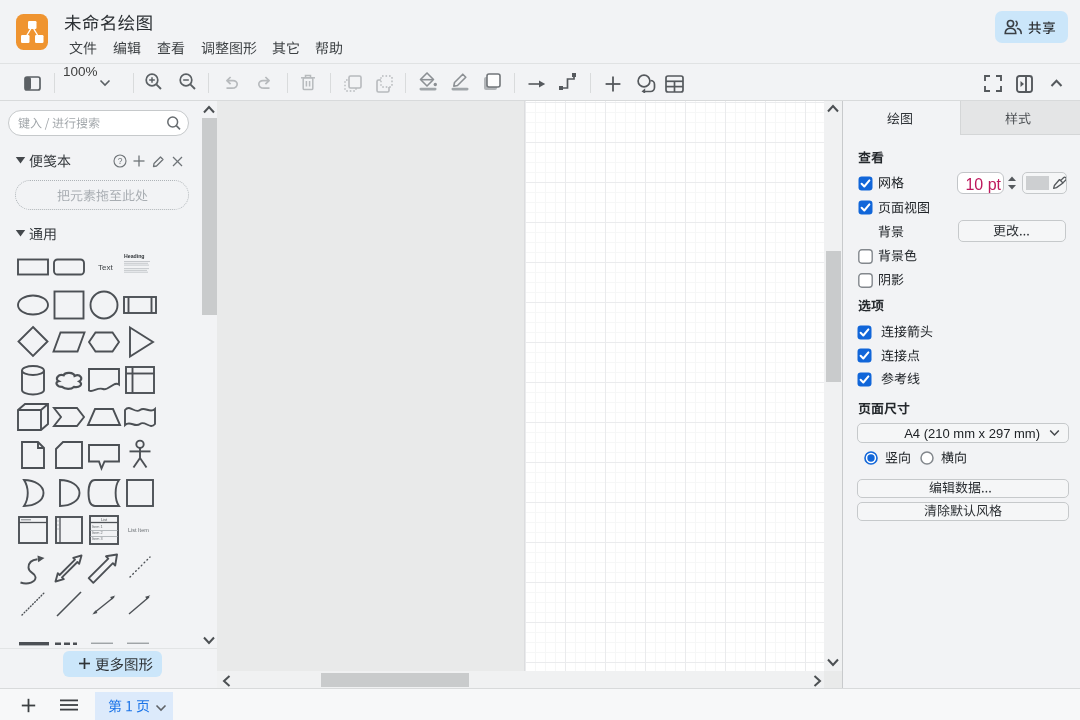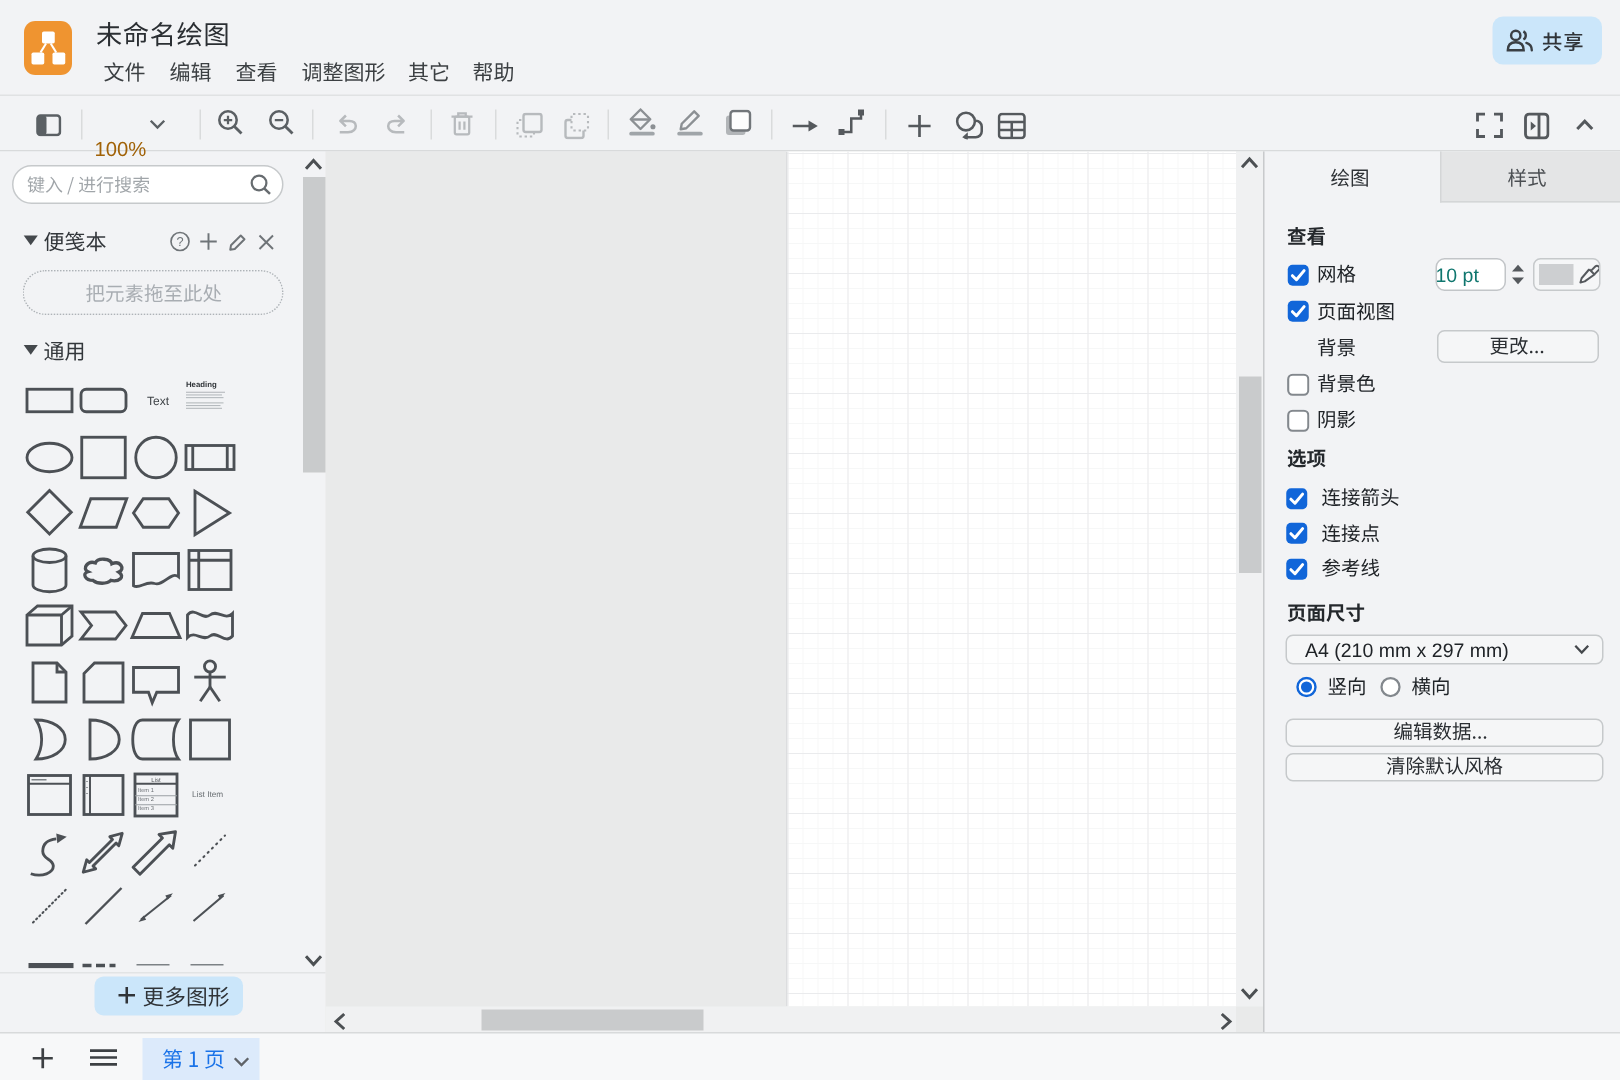--- a/index.html
+++ b/index.html
@@ -76,21 +76,21 @@
 <div class="abs" style="left:208px;top:73px;width:1px;height:20px;background:#d9dbdc"></div>
 <div class="abs" style="left:287px;top:73px;width:1px;height:20px;background:#d9dbdc"></div>
 <div class="abs" style="left:330px;top:73px;width:1px;height:20px;background:#d9dbdc"></div>
 <div class="abs" style="left:405px;top:73px;width:1px;height:20px;background:#d9dbdc"></div>
 <div class="abs" style="left:514px;top:73px;width:1px;height:20px;background:#d9dbdc"></div>
 <div class="abs" style="left:590px;top:73px;width:1px;height:20px;background:#d9dbdc"></div>
 <svg class="abs" style="left:24px;top:75.5px;" width="17" height="15" viewBox="0 0 17 15">
     <rect x="1" y="1" width="15" height="13" rx="2" fill="none" stroke="#5b6064" stroke-width="1.7"></rect>
     <rect x="1" y="1" width="6" height="13" rx="2" fill="#5b6064"></rect>
   </svg>
-<div class="abs" style="left:63px;top:92px;font-size:13.5px;color:#a16207">100%</div>
+<div class="abs" style="left:63px;top:64px;font-size:13.5px;color:#404040">100%</div>
 <svg class="abs" style="left:99px;top:79px;" width="12" height="8" viewBox="0 0 12 8">
     <polyline points="1.5,1.5 6,6 10.5,1.5" fill="none" stroke="#5b6064" stroke-width="1.6"></polyline>
   </svg>
 <svg class="abs" style="left:145.0px;top:73px;" width="17" height="17" viewBox="0 0 17 17">
     <circle cx="7" cy="7" r="5.8" fill="none" stroke="#5b6064" stroke-width="1.7"></circle>
     <line x1="11.3" y1="11.3" x2="16" y2="16" stroke="#5b6064" stroke-width="1.9"></line>
     <line x1="4.2" y1="7" x2="9.8" y2="7" stroke="#5b6064" stroke-width="1.5"></line>
     <line x1="7" y1="4.2" x2="7" y2="9.8" stroke="#5b6064" stroke-width="1.5"></line>
   </svg>
 <svg class="abs" style="left:179.0px;top:73px;" width="17" height="17" viewBox="0 0 17 17">
@@ -500,21 +500,21 @@
     <path transform="translate(26.0,11.4) scale(0.0130,0.0130)" d="M474 -492V-319H243V-492ZM547 -492H786V-319H547ZM598 -685C569 -643 531 -597 494 -563H229C268 -601 304 -642 337 -685ZM354 -843C284 -708 162 -587 39 -511C53 -495 74 -457 81 -441C111 -461 141 -484 170 -509V-81C170 36 219 63 378 63C414 63 725 63 765 63C914 63 945 18 963 -138C941 -142 910 -154 890 -166C879 -34 863 -6 764 -6C696 -6 426 -6 373 -6C263 -6 243 -20 243 -80V-247H786V-202H861V-563H585C632 -611 678 -669 712 -722L663 -757L648 -752H383C397 -774 410 -796 422 -818Z"></path>
   </svg>
 <svg class="abs" style="left:857.5px;top:272.5px;" width="15" height="15" viewBox="0 0 15 15">
     <rect x="0.8" y="0.8" width="13.4" height="13.4" rx="3" fill="#fff" stroke="#83888d" stroke-width="1.4"></rect>
   </svg>
 <svg style="position:absolute;left:877.5px;top:273.3px" width="27" height="15" viewBox="0 0 27 15" fill="#202428">
     <path transform="translate(0.0,11.4) scale(0.0130,0.0130)" d="M843 -489V-315H554C556 -343 556 -371 556 -397V-489ZM843 -557H556V-724H843ZM484 -792V-397C484 -253 472 -76 346 47C364 55 395 74 407 87C499 -3 535 -127 549 -247H843V-20C843 -4 838 0 823 1C808 1 760 1 708 0C719 19 729 53 732 73C805 73 849 71 878 59C905 47 915 24 915 -19V-792ZM84 -799V78H156V-731H317C295 -664 266 -576 237 -504C309 -425 327 -357 327 -302C327 -272 322 -245 306 -234C298 -228 287 -225 275 -225C259 -224 239 -224 216 -226C228 -206 235 -175 236 -157C259 -155 284 -155 304 -158C325 -160 343 -166 358 -177C387 -197 398 -240 398 -295C398 -357 381 -429 308 -513C342 -591 379 -689 409 -771L357 -802L345 -799Z"></path>
     <path transform="translate(13.0,11.4) scale(0.0130,0.0130)" d="M840 -820C783 -740 680 -655 592 -606C611 -592 634 -570 646 -554C740 -611 843 -700 911 -791ZM873 -550C810 -463 693 -375 593 -324C612 -310 633 -287 645 -271C751 -330 868 -423 942 -521ZM893 -260C825 -147 695 -42 563 17C581 31 602 56 615 74C753 6 885 -106 962 -234ZM186 -303H474V-219H186ZM417 -120C452 -73 490 -10 508 31L564 1C546 -38 506 -99 471 -145ZM179 -644H485V-583H179ZM179 -754H485V-693H179ZM108 -805V-532H558V-805ZM154 -143C131 -90 95 -38 56 0C71 10 97 30 109 41C149 0 192 -65 218 -124ZM270 -514C278 -500 286 -484 293 -468H59V-407H593V-468H373C364 -489 352 -512 340 -530ZM116 -357V-165H292V0C292 9 290 12 278 12C267 13 233 13 192 12C202 30 212 55 215 75C271 75 309 74 334 64C359 53 366 36 366 1V-165H547V-357Z"></path>
   </svg>
 <div class="abs" style="left:957px;top:172px;width:47px;height:22px;background:#fff;border:1px solid #c2c5c8;border-radius:6px"></div>
-<div class="abs" style="left:957px;top:176px;width:44px;font-size:13px;color:#0f766e;text-align:left">10 pt</div>
+<div class="abs" style="left:957px;top:176px;width:44px;font-size:16px;color:#be185d;text-align:right">10 pt</div>
 <svg class="abs" style="left:1007px;top:176px;" width="10" height="14" viewBox="0 0 10 14">
     <path d="M5,0.5 L9,5 L1,5 Z" fill="#55595d"></path>
     <path d="M5,13.5 L1,9 L9,9 Z" fill="#55595d"></path>
   </svg>
 <div class="abs" style="left:1022px;top:172px;width:45px;height:22px;background:#f5f6f7;border:1px solid #c6c9cb;border-radius:5px"></div>
 <div class="abs" style="left:1026px;top:176px;width:23px;height:14px;background:#cdcfd1"></div>
 <svg class="abs" style="left:1052px;top:175px;" width="14" height="15" viewBox="0 0 14 15">
     <path d="M8.6,5.6 L11.5,2.7 a1.6,1.6 0 0 1 2.3,2.3 L10.9,7.9 M7.5,4.5 L11,8 L4.5,12.6 L1.6,13.4 L2.4,10.5 L7.5,4.5" fill="none" stroke="#55595d" stroke-width="1.3" stroke-linejoin="round"></path>
   </svg>
 <div class="abs" style="left:958px;top:220px;width:108px;height:22px;background:#f5f6f7;border:1px solid #c6c9cb;border-radius:5px"></div>
@@ -557,21 +557,21 @@
     <path transform="translate(13.0,11.4) scale(0.0130,0.0130)" d="M836 -794C764 -703 675 -619 575 -544H490V-658H708V-722H490V-840H416V-722H159V-658H416V-544H70V-478H482C345 -388 194 -313 40 -259C52 -242 68 -209 75 -192C165 -227 254 -268 341 -315C318 -260 290 -199 266 -155H712C697 -63 681 -18 659 -3C648 5 635 6 610 6C583 6 502 5 428 -2C442 18 452 47 453 68C527 73 597 73 631 72C672 70 695 66 718 46C750 18 772 -46 792 -183C795 -194 797 -217 797 -217H375L419 -317H845V-378H449C500 -409 550 -443 597 -478H939V-544H681C760 -610 832 -682 894 -759Z"></path>
     <path transform="translate(26.0,11.4) scale(0.0130,0.0130)" d="M54 -54 70 18C162 -10 282 -46 398 -80L387 -144C264 -109 137 -74 54 -54ZM704 -780C754 -756 817 -717 849 -689L893 -736C861 -763 797 -800 748 -822ZM72 -423C86 -430 110 -436 232 -452C188 -387 149 -337 130 -317C99 -280 76 -255 54 -251C63 -232 74 -197 78 -182C99 -194 133 -204 384 -255C382 -270 382 -298 384 -318L185 -282C261 -372 337 -482 401 -592L338 -630C319 -593 297 -555 275 -519L148 -506C208 -591 266 -699 309 -804L239 -837C199 -717 126 -589 104 -556C82 -522 65 -499 47 -494C56 -474 68 -438 72 -423ZM887 -349C847 -286 793 -228 728 -178C712 -231 698 -295 688 -367L943 -415L931 -481L679 -434C674 -476 669 -520 666 -566L915 -604L903 -670L662 -634C659 -701 658 -770 658 -842H584C585 -767 587 -694 591 -623L433 -600L445 -532L595 -555C598 -509 603 -464 608 -421L413 -385L425 -317L617 -353C629 -270 645 -195 666 -133C581 -76 483 -31 381 0C399 17 418 44 428 62C522 29 611 -14 691 -66C732 24 786 77 857 77C926 77 949 44 963 -68C946 -75 922 -91 907 -108C902 -19 892 4 865 4C821 4 784 -37 753 -110C832 -170 900 -241 950 -319Z"></path>
   </svg>
 <svg style="position:absolute;left:857.5px;top:401.7px" width="53" height="15" viewBox="0 0 53 15" fill="#24282c">
     <path transform="translate(0.0,11.4) scale(0.0130,0.0130)" d="M441 -449V-270C441 -173 385 -70 40 -6C67 18 101 65 114 91C487 13 565 -124 565 -268V-449ZM536 -95C650 -45 806 36 880 91L954 -3C874 -57 714 -132 604 -176ZM149 -601V-135H272V-491H738V-138H867V-601H503C517 -628 532 -659 546 -691H942V-802H67V-691H411C403 -661 393 -629 384 -601Z"></path>
     <path transform="translate(13.0,11.4) scale(0.0130,0.0130)" d="M416 -315H570V-240H416ZM416 -409V-479H570V-409ZM416 -146H570V-72H416ZM50 -792V-679H416C412 -649 406 -618 401 -589H91V90H207V39H786V90H908V-589H526L554 -679H954V-792ZM207 -72V-479H309V-72ZM786 -72H678V-479H786Z"></path>
     <path transform="translate(26.0,11.4) scale(0.0130,0.0130)" d="M161 -816V-517C161 -357 151 -138 21 9C49 24 103 69 123 94C235 -33 273 -226 285 -390H498C563 -156 672 6 887 82C905 48 942 -4 970 -29C784 -85 676 -214 622 -390H878V-816ZM289 -699H752V-507H289V-517Z"></path>
     <path transform="translate(39.0,11.4) scale(0.0130,0.0130)" d="M142 -397C210 -322 285 -218 313 -150L424 -219C392 -290 313 -388 245 -459ZM600 -849V-649H45V-529H600V-69C600 -46 590 -38 566 -38C539 -38 454 -37 370 -41C391 -6 416 55 424 92C530 93 611 88 661 68C710 48 728 13 728 -68V-529H956V-649H728V-849Z"></path>
   </svg>
 <div class="abs" style="left:857px;top:422.5px;width:212px;height:20px;background:#f5f6f7;border:1px solid #c6c9cb;border-radius:5px"></div>
-<div class="abs" style="left:870px;top:426px;width:170px;font-size:13px;color:#202428;text-align:left">A4 (210 mm x 297 mm)</div>
+<div class="abs" style="left:870px;top:426px;width:170px;font-size:13px;color:#202428;text-align:right">A4 (210 mm x 297 mm)</div>
 <svg class="abs" style="left:1049px;top:428.5px;" width="11" height="8" viewBox="0 0 11 8">
     <polyline points="1.2,1.5 5.5,6 9.8,1.5" fill="none" stroke="#44484c" stroke-width="1.5"></polyline>
   </svg>
 <svg class="abs" style="left:864px;top:451px;" width="14" height="14" viewBox="0 0 14 14">
     <circle cx="7" cy="7" r="6" fill="#fff" stroke="#1166d9" stroke-width="1.6"></circle>
     <circle cx="7" cy="7" r="3.7" fill="#1166d9"></circle>
   </svg>
 <svg style="position:absolute;left:884.5px;top:451.3px" width="27" height="15" viewBox="0 0 27 15" fill="#202428">
     <path transform="translate(0.0,11.4) scale(0.0130,0.0130)" d="M112 -775V-366H181V-775ZM303 -819V-332H371V-819ZM249 -169C275 -122 300 -59 308 -17L382 -40C371 -81 346 -142 318 -188ZM442 -343 446 -336 447 -333C459 -310 470 -284 477 -260H105V-192H905V-260H552C545 -289 529 -327 511 -357C566 -381 618 -410 665 -446C732 -391 813 -350 908 -324C918 -344 940 -375 956 -391C865 -411 786 -446 721 -494C797 -567 857 -661 891 -780L846 -797L832 -795H442V-729H485L474 -726C506 -636 552 -559 612 -496C550 -452 480 -419 407 -398C419 -385 433 -362 442 -343ZM540 -729H799C768 -655 722 -592 666 -540C612 -593 570 -656 540 -729ZM685 -189C671 -137 644 -65 619 -10H56V59H946V-10H693C715 -59 739 -119 760 -172Z"></path>
     <path transform="translate(13.0,11.4) scale(0.0130,0.0130)" d="M438 -842C424 -791 399 -721 374 -667H99V80H173V-594H832V-20C832 -2 826 4 806 4C785 5 716 6 644 2C655 24 666 59 670 80C762 80 824 79 860 67C895 54 907 30 907 -20V-667H457C482 -715 509 -773 531 -827ZM373 -394H626V-198H373ZM304 -461V-58H373V-130H696V-461Z"></path>

